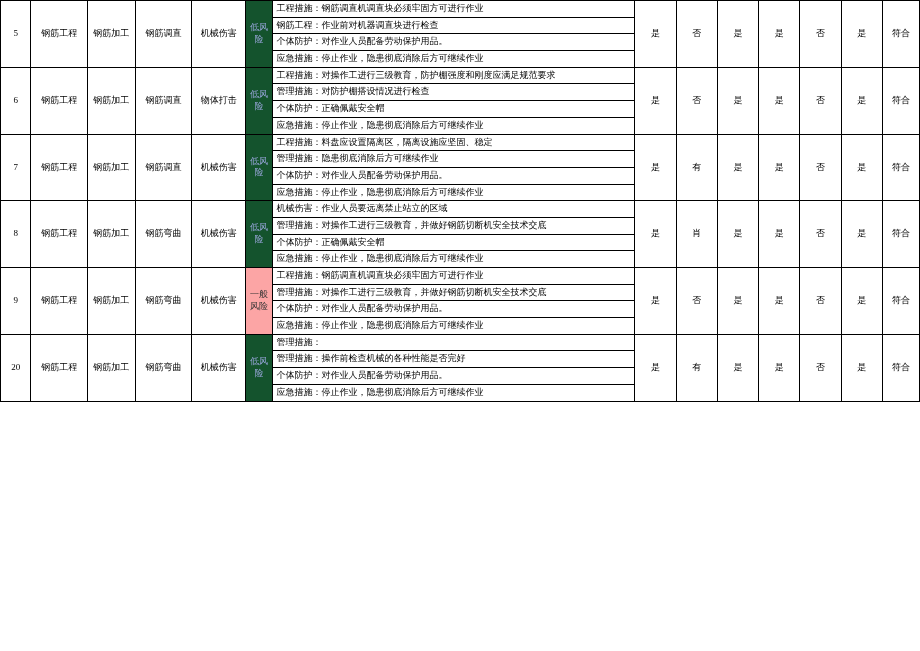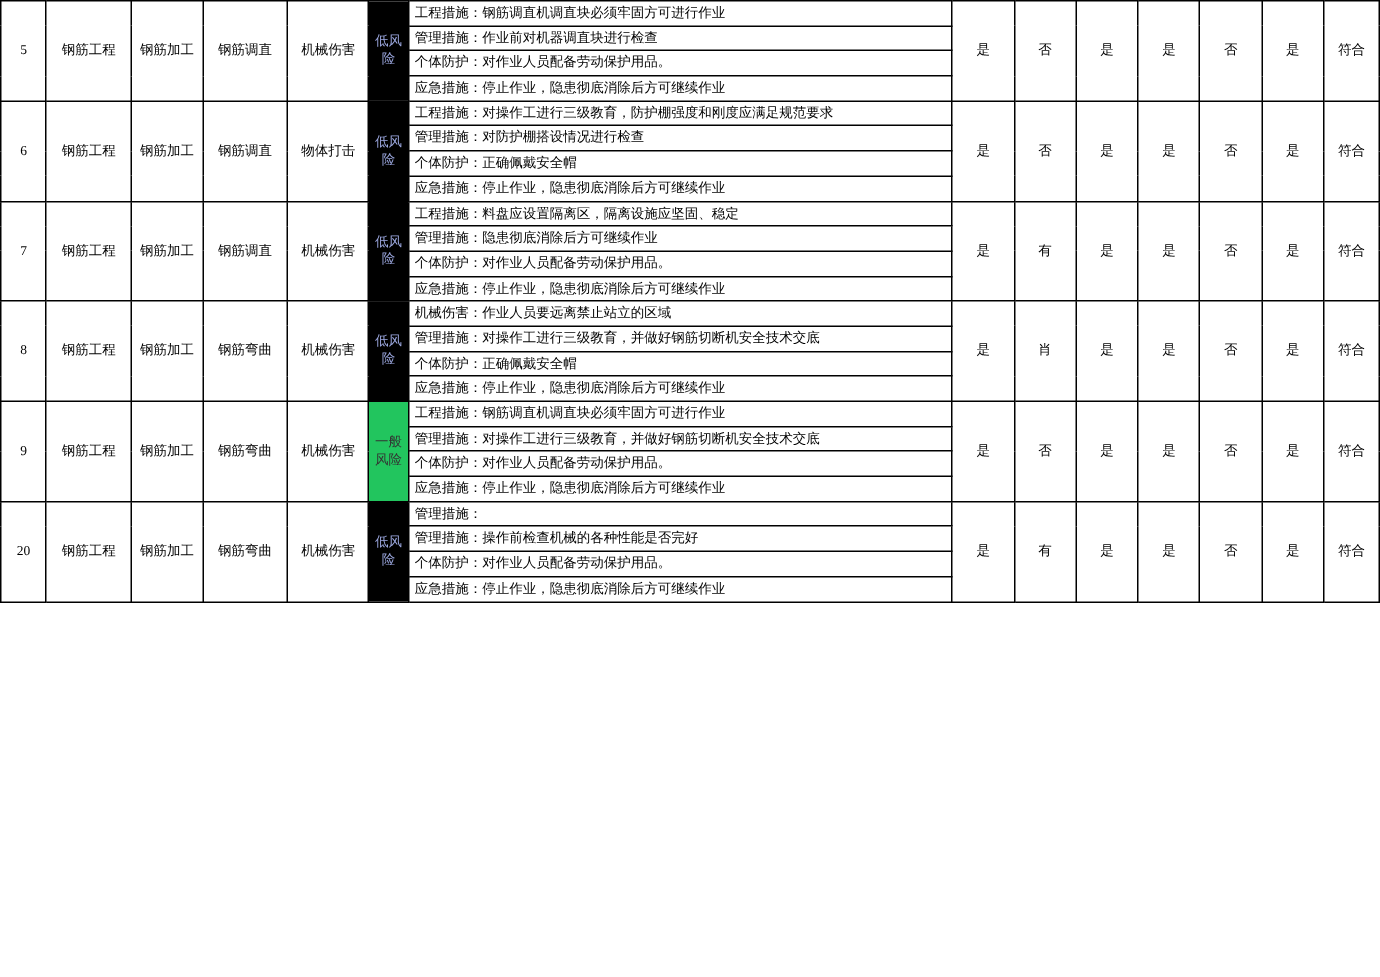--- a/index.html
+++ b/index.html
@@ -23,25 +23,25 @@
       padding: 2px 3px;
       font-size: 9px;
       line-height: 1.3;
       word-break: break-all;
     }
     td.measure {
       text-align: left;
       padding-left: 4px;
     }
     td.risk-low {
-      background: #000000;
+      background: #14532d;
       color: #9ca8e0;
     }
     td.risk-general {
-      background: #22c55e;
+      background: #fca5a5;
       color: #333;
     }
     .col-idx { width: 28px; }
     .col-work { width: 52px; }
     .col-sub { width: 44px; }
     .col-op { width: 52px; }
     .col-hazard { width: 50px; }
     .col-risk { width: 24px; }
     .col-measure { width: 334px; }
     .col-yn { width: 38px; }
@@ -78,21 +78,21 @@
         <td class="measure">工程措施：钢筋调直机调直块必须牢固方可进行作业</td>
         <td rowspan="4">是</td>
         <td rowspan="4">否</td>
         <td rowspan="4">是</td>
         <td rowspan="4">是</td>
         <td rowspan="4">否</td>
         <td rowspan="4">是</td>
         <td rowspan="4">符合</td>
       </tr>
       <tr>
-        <td class="measure">管理措施：作业前对机器调直块进行检查</td>
+        <td class="measure">钢筋工程：作业前对机器调直块进行检查</td>
       </tr>
       <tr>
         <td class="measure">个体防护：对作业人员配备劳动保护用品。</td>
       </tr>
       <tr>
         <td class="measure">应急措施：停止作业，隐患彻底消除后方可继续作业</td>
       </tr>
       <tr>
         <td rowspan="4">6</td>
         <td rowspan="4">钢筋工程</td>

